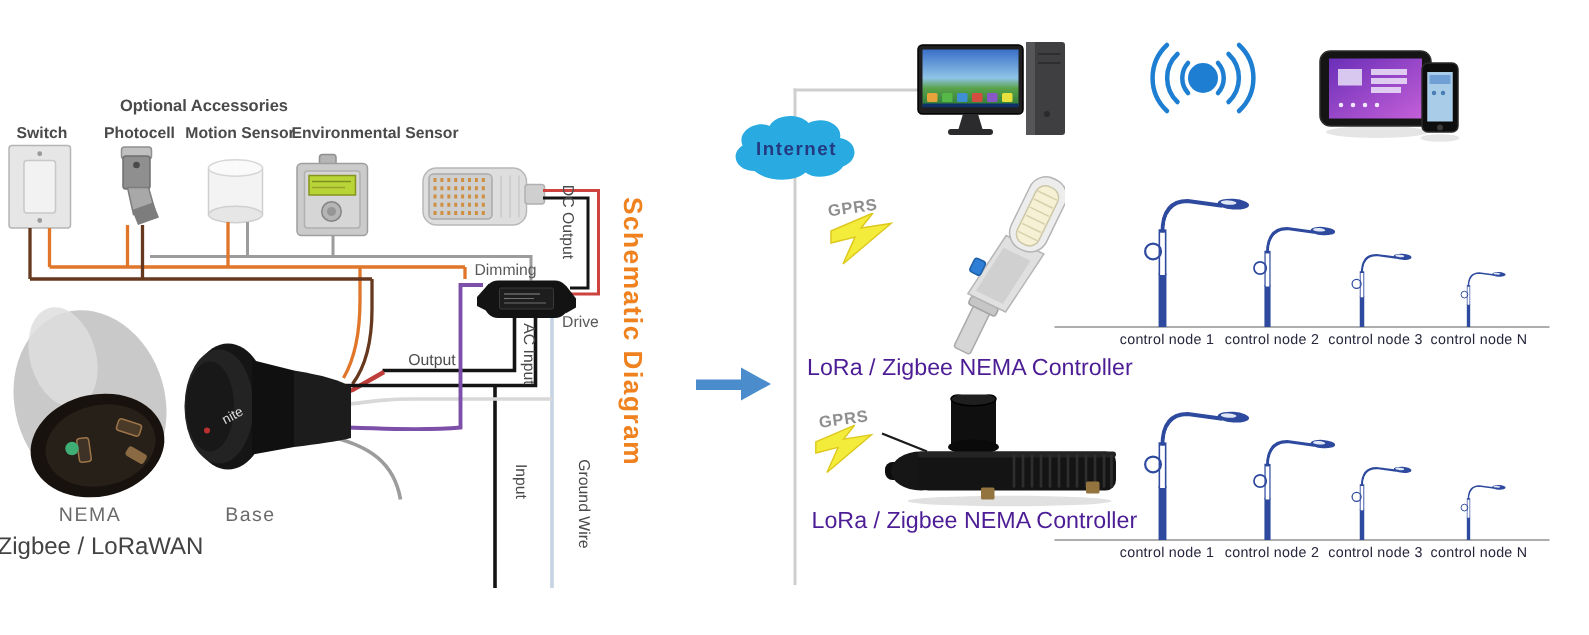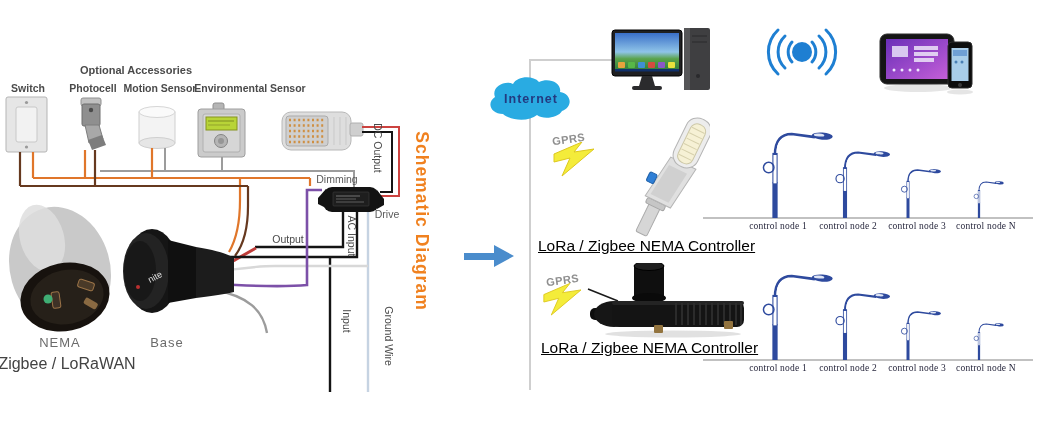--- a/index.html
+++ b/index.html
@@ -2,22 +2,22 @@
 <html><head>
 <meta charset="utf-8">
 <style>
   html,body{margin:0;padding:0;background:#fff;}
   #stage{position:relative;width:1059px;height:423px;background:#ffffff;overflow:hidden;
          font-family:"Liberation Sans",sans-serif;}
   .abs{position:absolute;}
   svg text{font-family:"Liberation Sans",sans-serif;}
   .conn-line{position:absolute;background:#cfcfcf;}
   .node-label{position:absolute;transform:translateX(-50%);font-size:9.5px;color:#26263c;
-              white-space:nowrap;letter-spacing:0.2px;font-family:Liberation Serif, serif;}
-  .controller-label{position:absolute;font-size:15.5px;color:#000000;white-space:nowrap;text-decoration:underline;}
+              white-space:nowrap;letter-spacing:0.2px;}
+  .controller-label{position:absolute;font-size:15.5px;color:#4c1d95;white-space:nowrap;}
   .gprs-label{position:absolute;font-weight:bold;font-size:11px;color:#8f8f8f;
               transform:rotate(-8deg);letter-spacing:0.5px;}
 </style>
 </head>
 <body>
 
 <div id="stage">
 
   <svg class="abs" style="left:0;top:0" width="445" height="423" viewBox="0 0 445 423">
 

